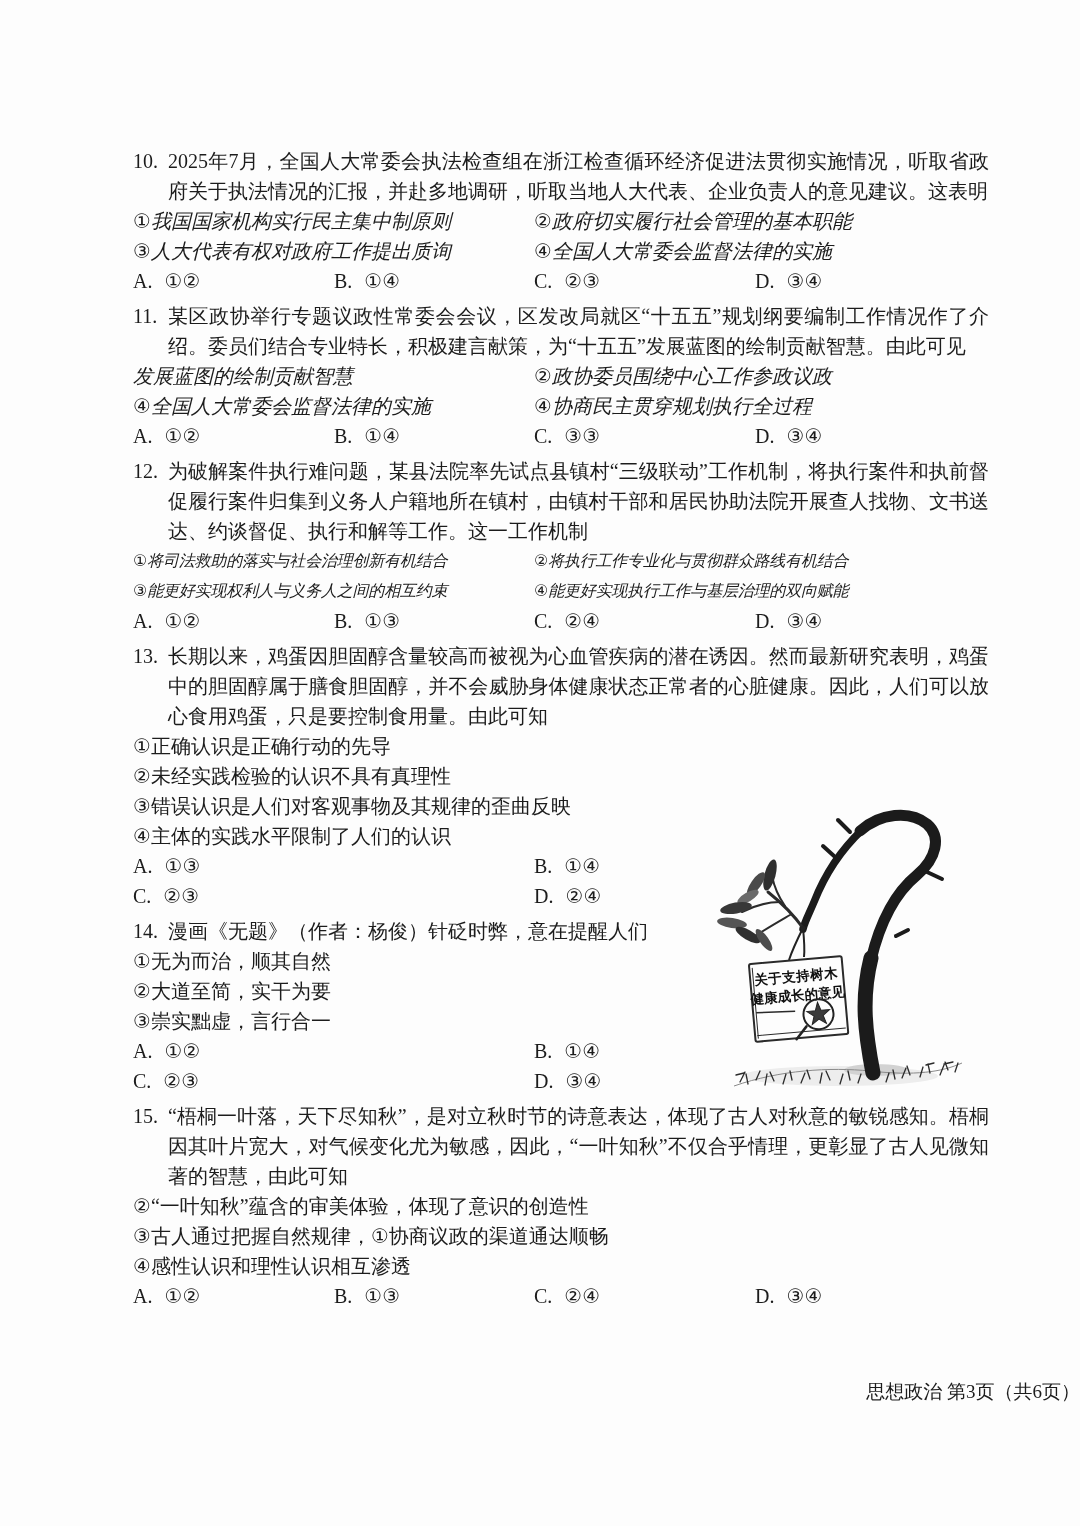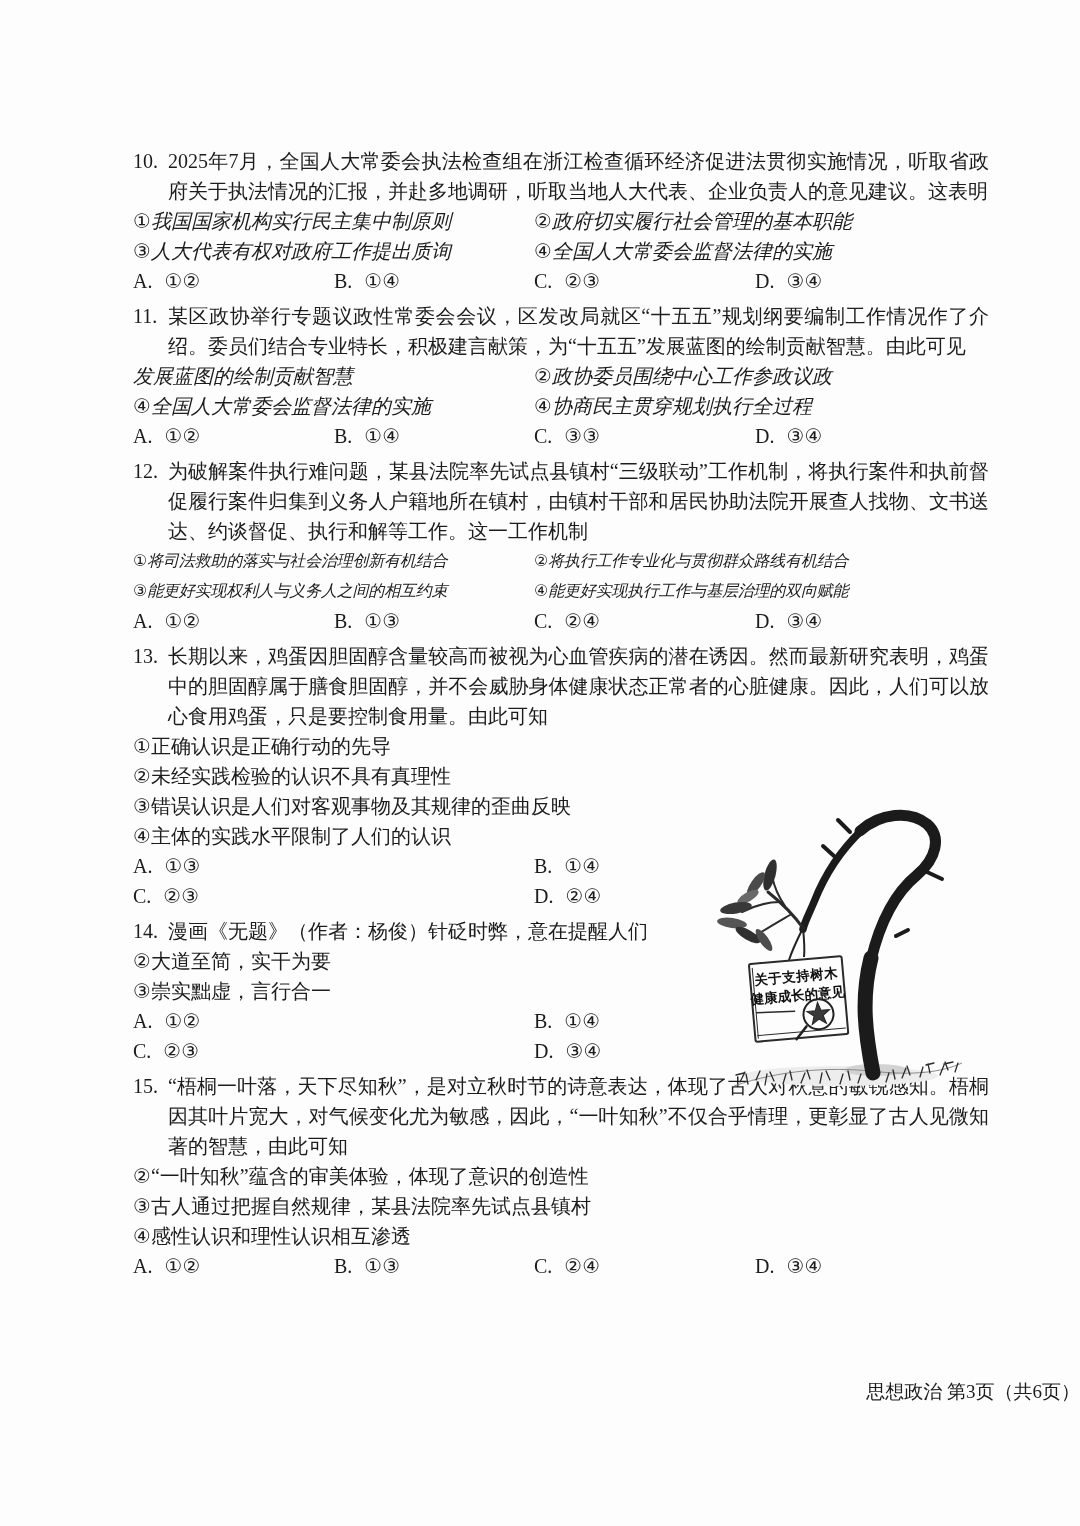--- a/index.html
+++ b/index.html
@@ -122,39 +122,40 @@
         <span class="oL"><span class="olab">C.</span><span class="oval">②③</span></span>
         <span class="oR"><span class="olab">D.</span><span class="oval">②④</span></span>
       </div>
     </div>
 
     <div class="q">
       <div class="qrow">
         <span class="qnum">14.</span>
         <div class="qstem">漫画《无题》（作者：杨俊）针砭时弊，意在提醒人们</div>
       </div>
+      <div>①无为而治，顺其自然</div>
       <div>②大道至简，实干为要</div>
       <div>③崇实黜虚，言行合一</div>
       <div class="orow">
         <span class="oL"><span class="olab">A.</span><span class="oval">①②</span></span>
         <span class="oR"><span class="olab">B.</span><span class="oval">①④</span></span>
       </div>
       <div class="orow">
         <span class="oL"><span class="olab">C.</span><span class="oval">②③</span></span>
         <span class="oR"><span class="olab">D.</span><span class="oval">③④</span></span>
       </div>
     </div>
 
     <div class="q">
       <div class="qrow">
         <span class="qnum">15.</span>
         <div class="qstem">“梧桐一叶落，天下尽知秋”，是对立秋时节的诗意表达，体现了古人对秋意的敏锐感知。梧桐因其叶片宽大，对气候变化尤为敏感，因此，“一叶知秋”不仅合乎情理，更彰显了古人见微知著的智慧，由此可知</div>
       </div>
       <div>②“一叶知秋”蕴含的审美体验，体现了意识的创造性</div>
-      <div>③古人通过把握自然规律，某县法院率先试点县镇村</div>
+      <div>③古人通过把握自然规律，①协商议政的渠道通达顺畅</div>
       <div>④感性认识和理性认识相互渗透</div>
       <div class="opts4">
         <span class="o1"><span class="olab">A.</span><span class="oval">①②</span></span>
         <span class="o2"><span class="olab">B.</span><span class="oval">①③</span></span>
         <span class="o3"><span class="olab">C.</span><span class="oval">②④</span></span>
         <span class="o4"><span class="olab">D.</span><span class="oval">③④</span></span>
       </div>
     </div>
 
   </div>

